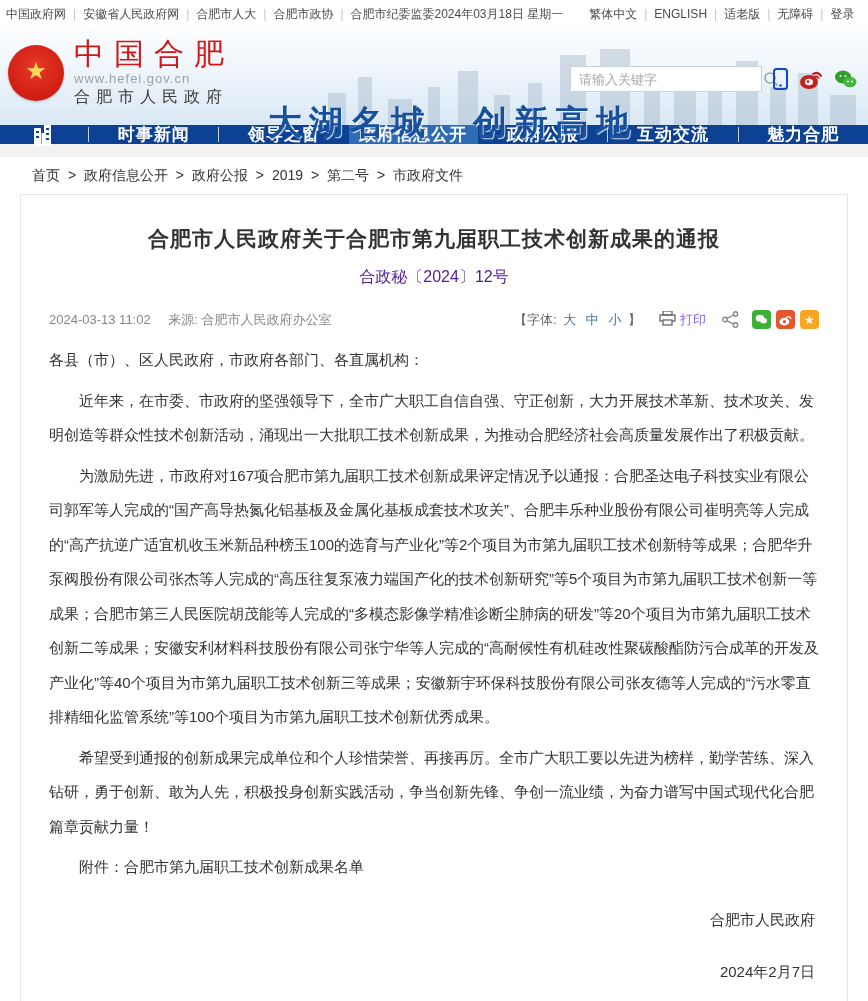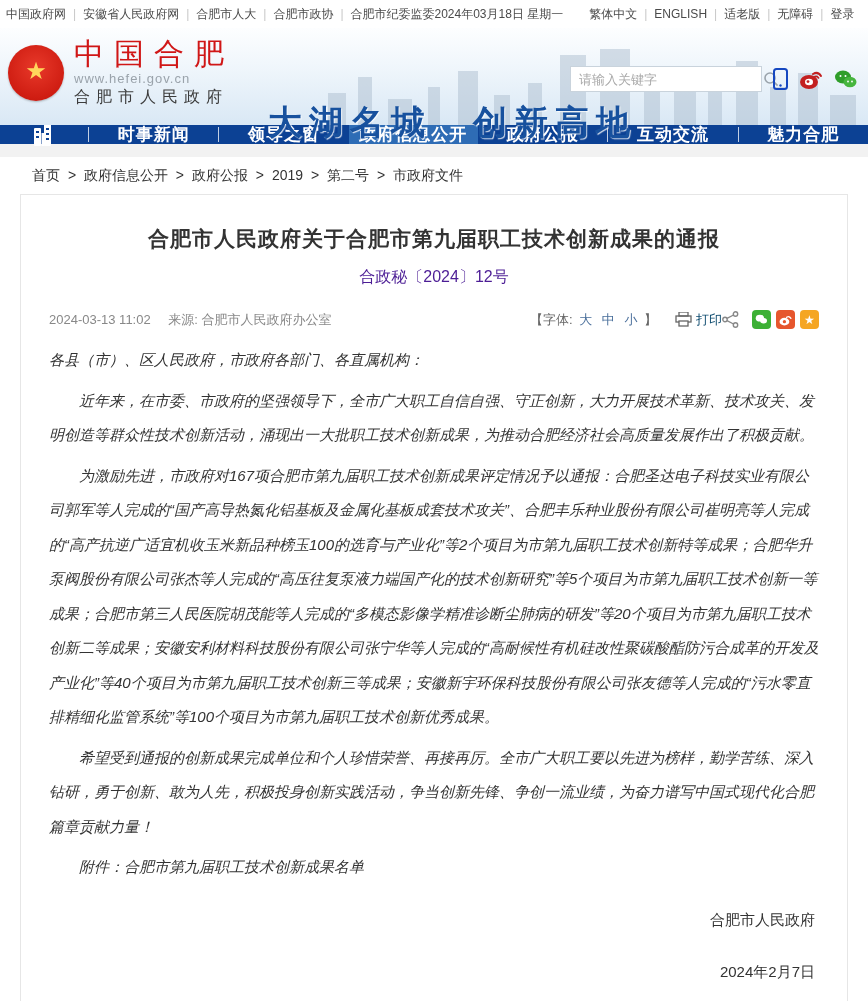--- a/index.html
+++ b/index.html
@@ -57,32 +57,32 @@
   .content-box { margin:9px 20px 0 20px; border:1px solid #e6e6e6; background:#fff;
     min-height:820px; padding:30px 28px 20px 28px; }
   .art-title { text-align:center; font-size:21px; font-weight:bold; color:#333; letter-spacing:1px; }
   .doc-number { text-align:center; font-size:16px; color:#4c1d95; margin-top:14px; }
   .meta { display:flex; justify-content:space-between; align-items:center; margin-top:22px;
     font-size:13px; color:#888; }
   .meta-left span { margin-right:14px; }
   .meta-right { display:flex; align-items:center; color:#666; }
   .font-ctl { color:#666; margin-right:18px; }
   .font-ctl b { font-weight:normal; color:#4a6f9b; margin:0 3px; cursor:pointer; }
-  .print { display:flex; align-items:center; cursor:pointer; color:#0c4a6e; }
+  .print { display:flex; margin-right:16px; cursor:pointer; color:#8b5cf6; }
   .print svg { margin-right:4px; }
   .share-node { margin-right:8px; cursor:pointer; display:flex; }
   .sq { width:19px; height:19px; border-radius:4px; margin-left:5px; display:flex;
     align-items:center; justify-content:center; color:#fff; font-size:11px; cursor:pointer; }
   .sq.wechat { background:#3cb035; }
   .sq.weibo { background:#e6562d; }
   .sq.fav { background:#f5a623; font-size:12px; }
 
   
   .art-body { margin-top:14px; font-size:15px; color:#333; line-height:2.3; }
-  .art-body p { margin:6px 0;font-style:italic; }
+  .art-body p { margin:6px 0; }
   .art-body p.indent { text-indent:2em; }
   .sign-block { text-align:right; margin-top:16px; padding-right:4px; }
   .sign-block div { margin-top:18px; }
 </style>
 </head>
 <body>
 
 <div class="topbar">
   <div class="grp">
     <a>中国政府网</a>

